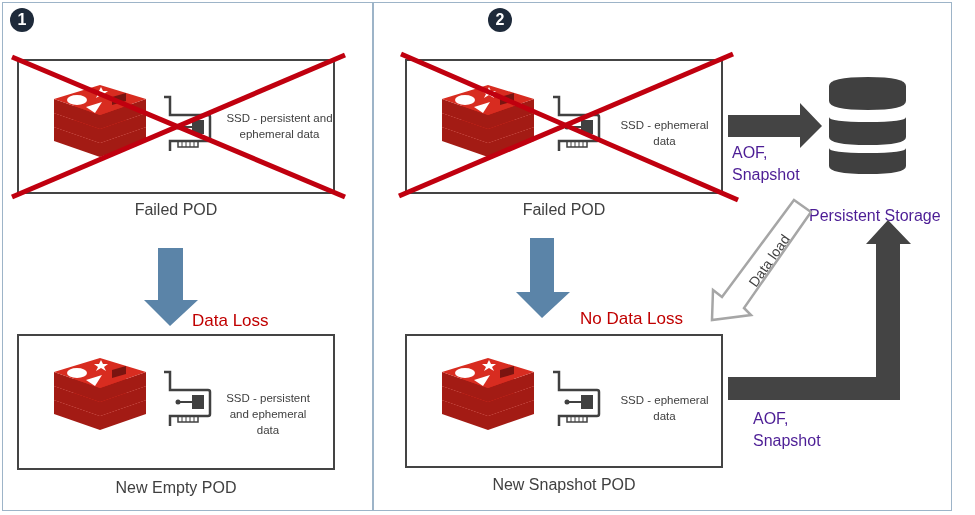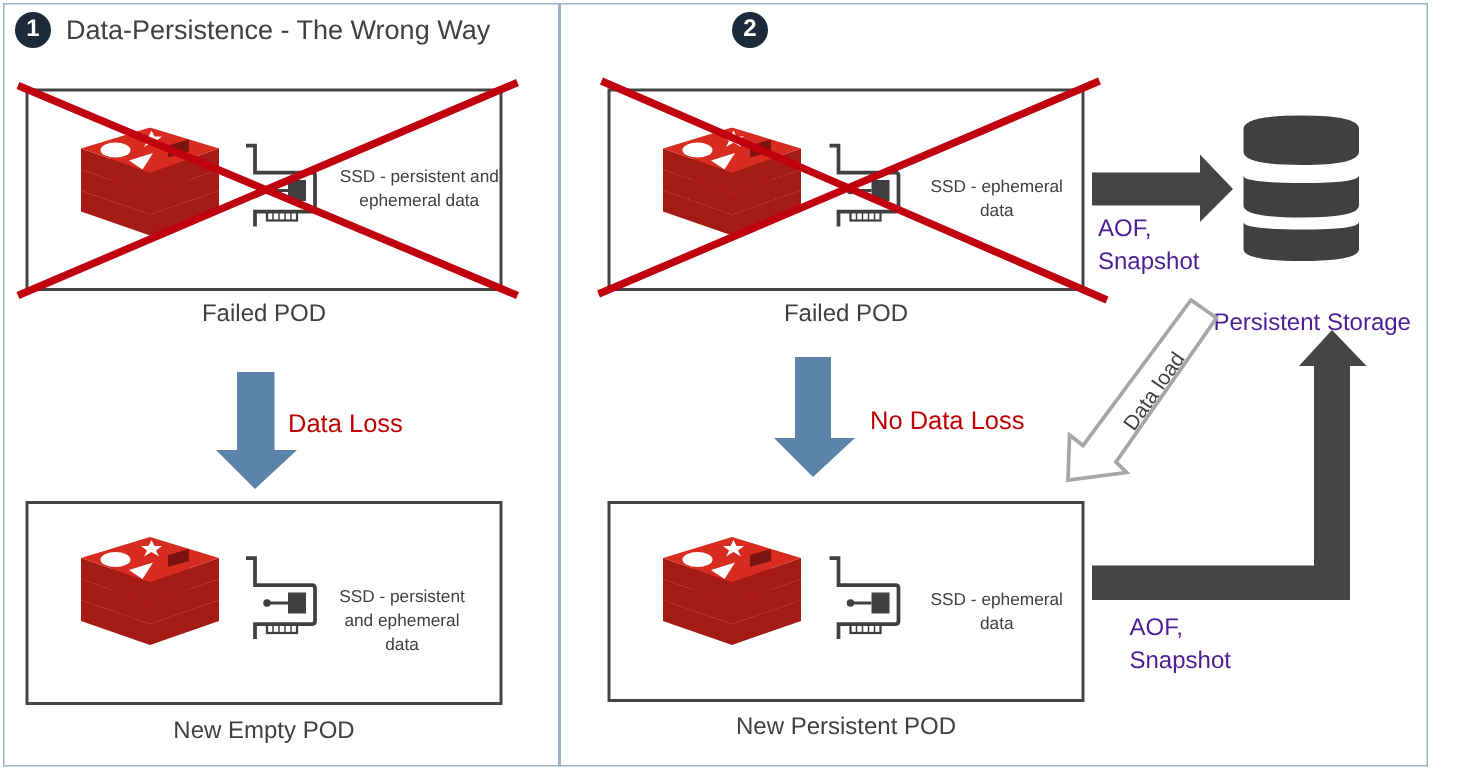--- a/index.html
+++ b/index.html
@@ -11,35 +11,34 @@
   .header { position: absolute; display: flex; align-items: center; gap: 10px; }
   .badge { width: 24px; height: 24px; border-radius: 50%; background: #1e2a3a; color: #fff;
            font-family: "Liberation Sans", sans-serif; font-weight: bold; font-size: 16px;
            display: flex; align-items: center; justify-content: center; }
   .header-title { font-family: "Liberation Sans", sans-serif; font-size: 18px; color: #404040; white-space: nowrap; }
   .pod { position: absolute; border: 2.5px solid #444; box-sizing: border-box; background: #fff; }
   .pod-label { position: absolute; font-family: "Liberation Sans", sans-serif; font-size: 16px;
                color: #404040; text-align: center; white-space: nowrap; }
   .ssd-text { position: absolute; font-family: "Liberation Sans", sans-serif; font-size: 11.5px;
               color: #404040; text-align: center; line-height: 16px; }
-  .red-label { position: absolute; font-family: "Liberation Sans", sans-serif; font-size: 17px; color: #c00000; white-space: nowrap; }
+  .red-label { position: absolute; font-family: "Liberation Sans", sans-serif; font-size: 17px; color: #c00000; white-space: nowrap; margin-top: 38px; }
   .dark-label { position: absolute; font-family: "Liberation Sans", sans-serif; font-size: 16px; color: #4c1d95; line-height: 22px; white-space: nowrap; }
   svg.overlay { position: absolute; left: 0; top: 0; }
   .redis { position: absolute; }
   .nic { position: absolute; }
 </style>
 </head>
 <body>
 
 <div class="frame"></div>
 <div class="divider"></div>
 
 <div class="header" style="left:10px; top:8px;">
   <div class="badge">1</div>
-  <div class="header-title">Data-Persistence - The Wrong Way</div>
 </div>
 <div class="header" style="left:488px; top:8px;">
   <div class="badge">2</div>
 </div>
 
 <div class="pod" style="left:17px; top:59px; width:318px; height:135px;"></div>
 <div class="pod" style="left:17px; top:334px; width:318px; height:136px;"></div>
 
 <div class="pod" style="left:405px; top:59px; width:318px; height:135px;"></div>
 <div class="pod" style="left:405px; top:334px; width:318px; height:134px;"></div>
@@ -155,21 +154,21 @@
   </svg>
 
 <div class="ssd-text" style="left:222px; top:110px; width:115px;">SSD - persistent and ephemeral data</div>
 <div class="ssd-text" style="left:218px; top:390px; width:100px;">SSD - persistent and ephemeral data</div>
 <div class="ssd-text" style="left:612px; top:117px; width:105px;">SSD - ephemeral data</div>
 <div class="ssd-text" style="left:612px; top:392px; width:105px;">SSD - ephemeral data</div>
 
 <div class="pod-label" style="left:17px; width:318px; top:201px;">Failed POD</div>
 <div class="pod-label" style="left:17px; width:318px; top:479px;">New Empty POD</div>
 <div class="pod-label" style="left:405px; width:318px; top:201px;">Failed POD</div>
-<div class="pod-label" style="left:405px; width:318px; top:476px;">New Persistent POD</div>
+<div class="pod-label" style="left:405px; width:318px; top:476px;">New Snapshot POD</div>
 
 <div class="red-label" style="left:192px; top:273px;">Data Loss</div>
 <div class="red-label" style="left:580px; top:271px;">No Data Loss</div>
 
 <div class="dark-label" style="left:732px; top:142px;">
   <div>AOF,</div>
   <div>Snapshot</div>
 </div>
 <div class="dark-label" style="left:753px; top:408px;">
   <div>AOF,</div>

